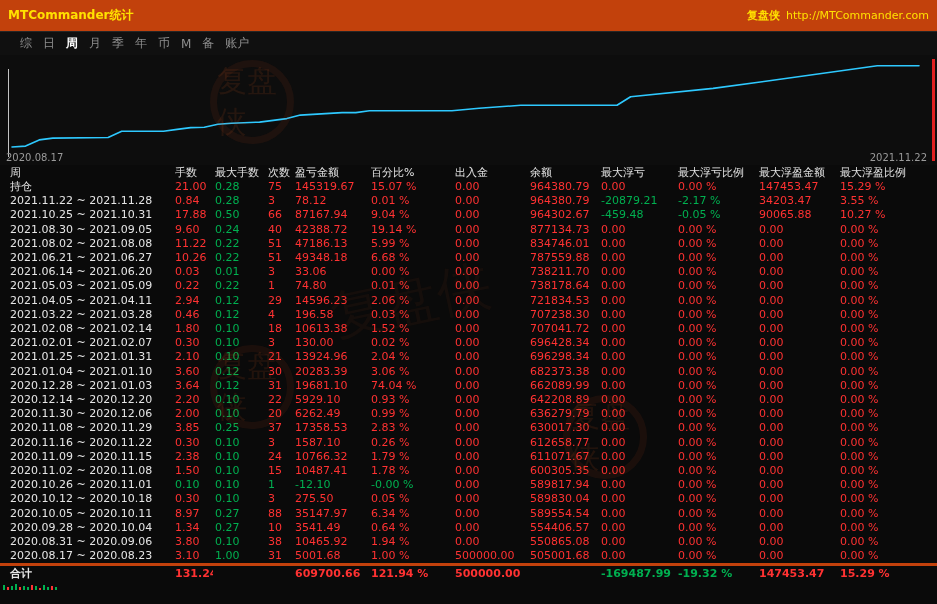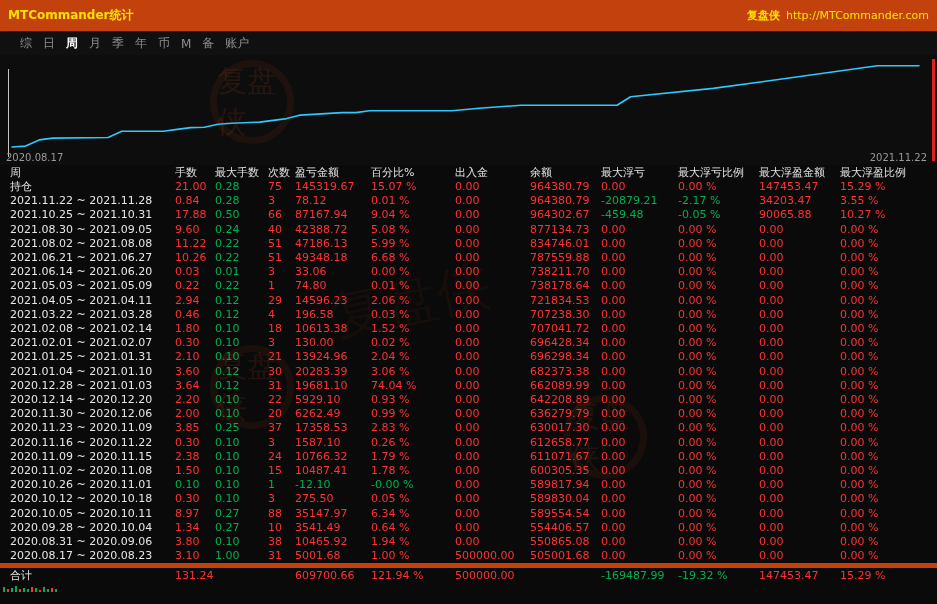--- a/index.html
+++ b/index.html
@@ -35,21 +35,21 @@
   .chart-date.right{right:10px;}
   .equity-line{fill:none;stroke:var(--line);stroke-width:1.6;stroke-linejoin:round;stroke-linecap:round;}
 
   
   table.stats{width:937px;border-collapse:collapse;table-layout:fixed;}
   .stats th{font-size:11px;height:15px;line-height:15px;font-weight:normal;color:#e2e2e2;
     text-align:left;padding:0 0 0 2px;white-space:nowrap;overflow:hidden;}
   .stats td{font-size:11px;height:14.2px;line-height:14.2px;padding:0 0 0 2px;
     white-space:nowrap;overflow:hidden;}
   .stats th:first-child,.stats td:first-child{padding-left:10px;}
-  .stats tfoot td{border-top:5px solid #c2410c;height:16px;line-height:16px;}
+  .stats tfoot td{border-top:3px solid #c2410c;height:16px;line-height:16px;font-weight:bold;}
   .c-r{color:var(--red);} .c-g{color:var(--green);} .c-w{color:#e6e6e6;}
 
   
   .bottom-strip{height:8px;display:flex;align-items:flex-end;gap:2px;padding-left:3px;background:#0a0a0a;}
   .tick{width:2px;} .tick.tg{background:var(--green);} .tick.tr{background:var(--red);}
 
   
   .wm{position:absolute;border-radius:50%;border:7px solid rgba(190,70,25,0.10);
     display:flex;align-items:center;justify-content:center;
     color:rgba(200,85,30,0.13);pointer-events:none;z-index:5;}
@@ -165,21 +165,21 @@
           <td class="c-g">-0.05 %</td>
           <td class="c-r">90065.88</td>
           <td class="c-r">10.27 %</td>
         </tr>
         <tr>
           <td class="c-w">2021.08.30 ~ 2021.09.05</td>
           <td class="c-r">9.60</td>
           <td class="c-g">0.24</td>
           <td class="c-r">40</td>
           <td class="c-r">42388.72</td>
-          <td class="c-r">5.08 %</td>
+          <td class="c-r">19.14 %</td>
           <td class="c-r">0.00</td>
           <td class="c-r">877134.73</td>
           <td class="c-r">0.00</td>
           <td class="c-r">0.00 %</td>
           <td class="c-r">0.00</td>
           <td class="c-r">0.00 %</td>
         </tr>
         <tr>
           <td class="c-w">2021.08.02 ~ 2021.08.08</td>
           <td class="c-r">11.22</td>
@@ -356,21 +356,21 @@
           <td class="c-r">6262.49</td>
           <td class="c-r">0.99 %</td>
           <td class="c-r">0.00</td>
           <td class="c-r">636279.79</td>
           <td class="c-r">0.00</td>
           <td class="c-r">0.00 %</td>
           <td class="c-r">0.00</td>
           <td class="c-r">0.00 %</td>
         </tr>
         <tr>
-          <td class="c-w">2020.11.23 ~ 2020.11.09</td>
+          <td class="c-w">2020.11.08 ~ 2020.11.29</td>
           <td class="c-r">3.85</td>
           <td class="c-g">0.25</td>
           <td class="c-r">37</td>
           <td class="c-r">17358.53</td>
           <td class="c-r">2.83 %</td>
           <td class="c-r">0.00</td>
           <td class="c-r">630017.30</td>
           <td class="c-r">0.00</td>
           <td class="c-r">0.00 %</td>
           <td class="c-r">0.00</td>

